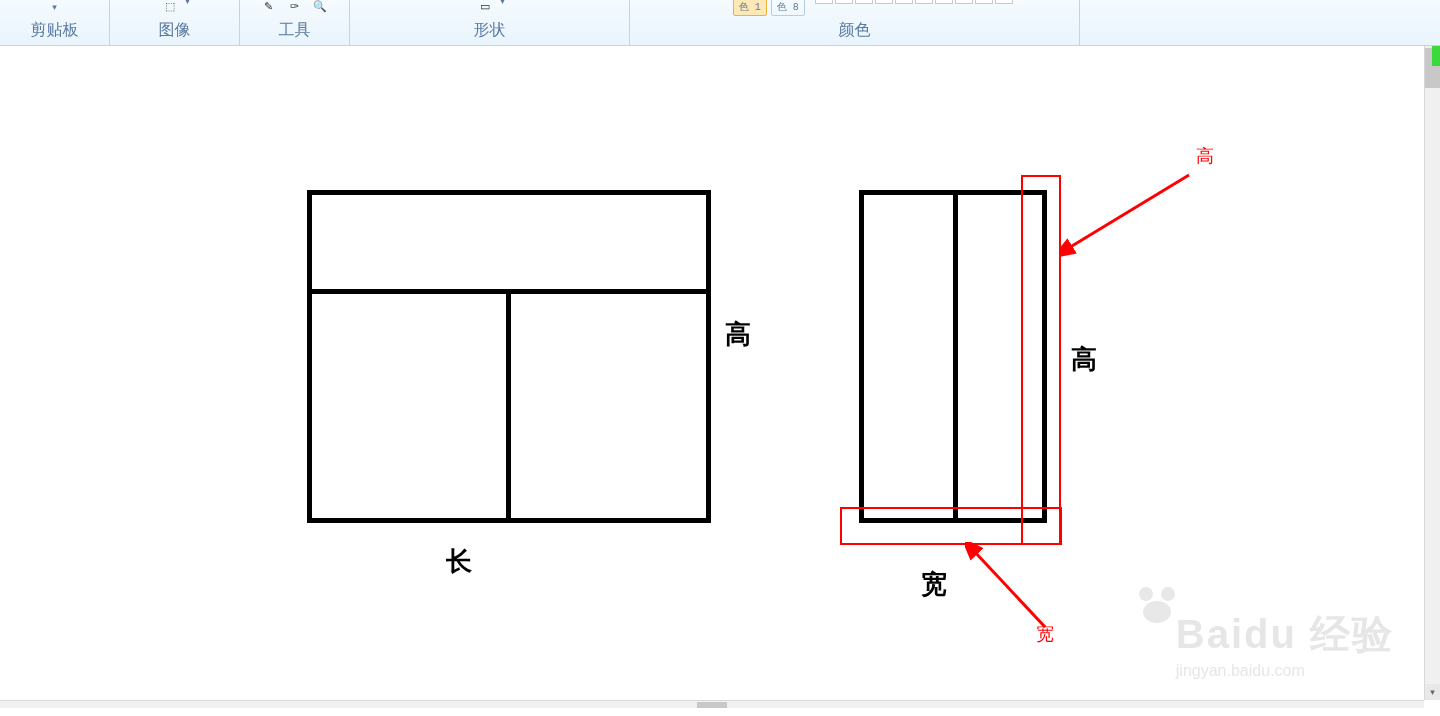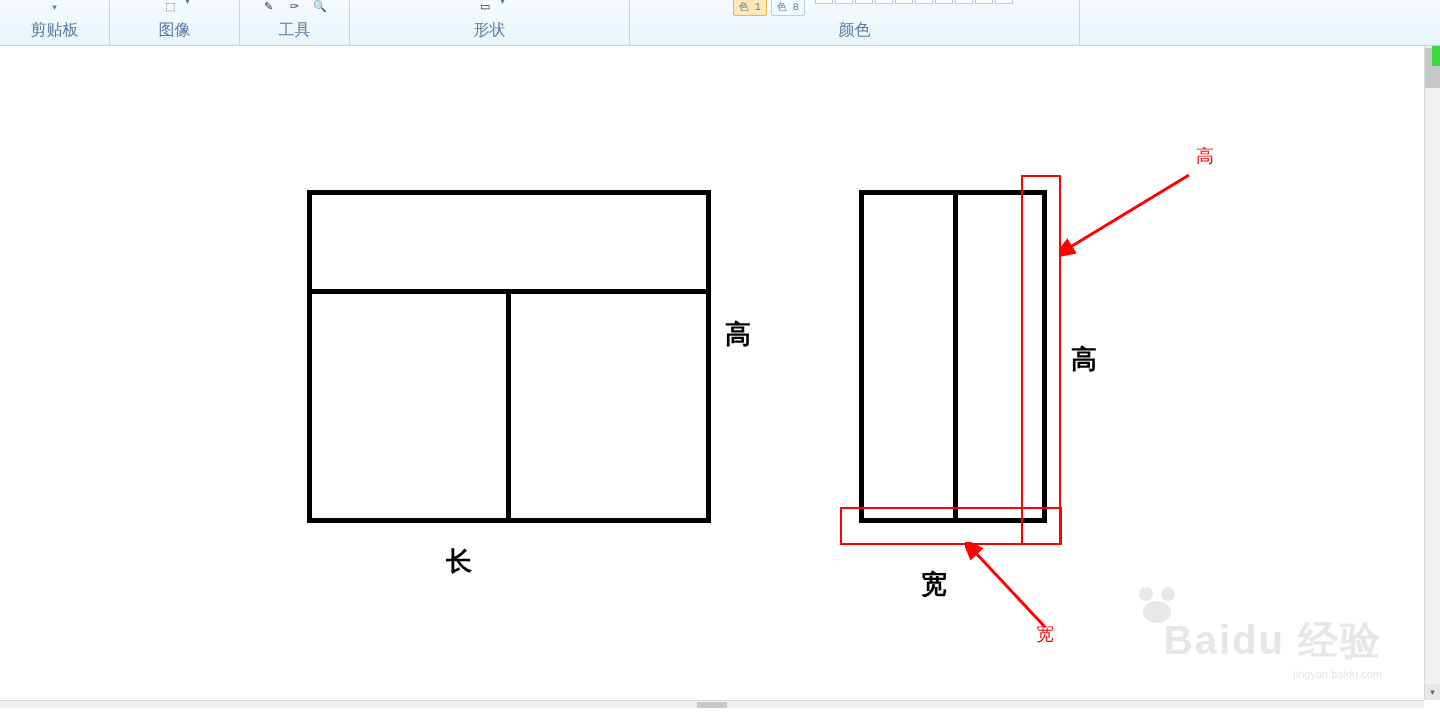--- a/index.html
+++ b/index.html
@@ -40,23 +40,23 @@
 .shape2 { position: absolute; left: 858px; top: 143px; width: 188px; height: 333px; border: 5px solid #000; }
 .shape2 .vline { position: absolute; left: 89px; top: 0; width: 5px; height: 100%; background: #000; }
 .label-gao2 { position: absolute; left: 1070px; top: 295px; font-size: 26px; font-weight: 700; color: #000; }
 .label-kuan1 { position: absolute; left: 920px; top: 520px; font-size: 26px; font-weight: 700; color: #000; }
 .redbox-h { position: absolute; left: 1020px; top: 128px; width: 40px; height: 370px; border: 2px solid #ff0000; background: transparent; }
 .redbox-w { position: absolute; left: 839px; top: 460px; width: 222px; height: 38px; border: 2px solid #ff0000; background: transparent; }
 .label-gao-red { position: absolute; left: 1195px; top: 97px; font-size: 18px; color: #ff0000; }
 .label-kuan-red { position: absolute; left: 1035px; top: 575px; font-size: 18px; color: #ff0000; }
 .arrow1 { position: absolute; left: 1058px; top: 122px; }
 .arrow2 { position: absolute; left: 964px; top: 495px; }
-.watermark { position: absolute; right: 42px; bottom: 20px; text-align: right; color: #e6e6e6; font-weight: 700; pointer-events: none; }
+.watermark { position: absolute; right: 30px; bottom: 20px; text-align: left; color: #e6e6e6; font-weight: 700; pointer-events: none; }
 .watermark .big { font-size: 40px; letter-spacing: 2px; }
-.watermark .small { font-size: 11px; font-weight: 400; }
+.watermark .small { font-size: 16px; font-weight: 400; }
 .paw { position: absolute; right: 240px; bottom: 74px; }
 </style>
 </head>
 <body>
 
 <div class="ribbon">
   <div class="ribbon-groups">
     <div class="group g-clipboard">
       <div class="group-top">
         <span class="drop-arrow">▾</span>

